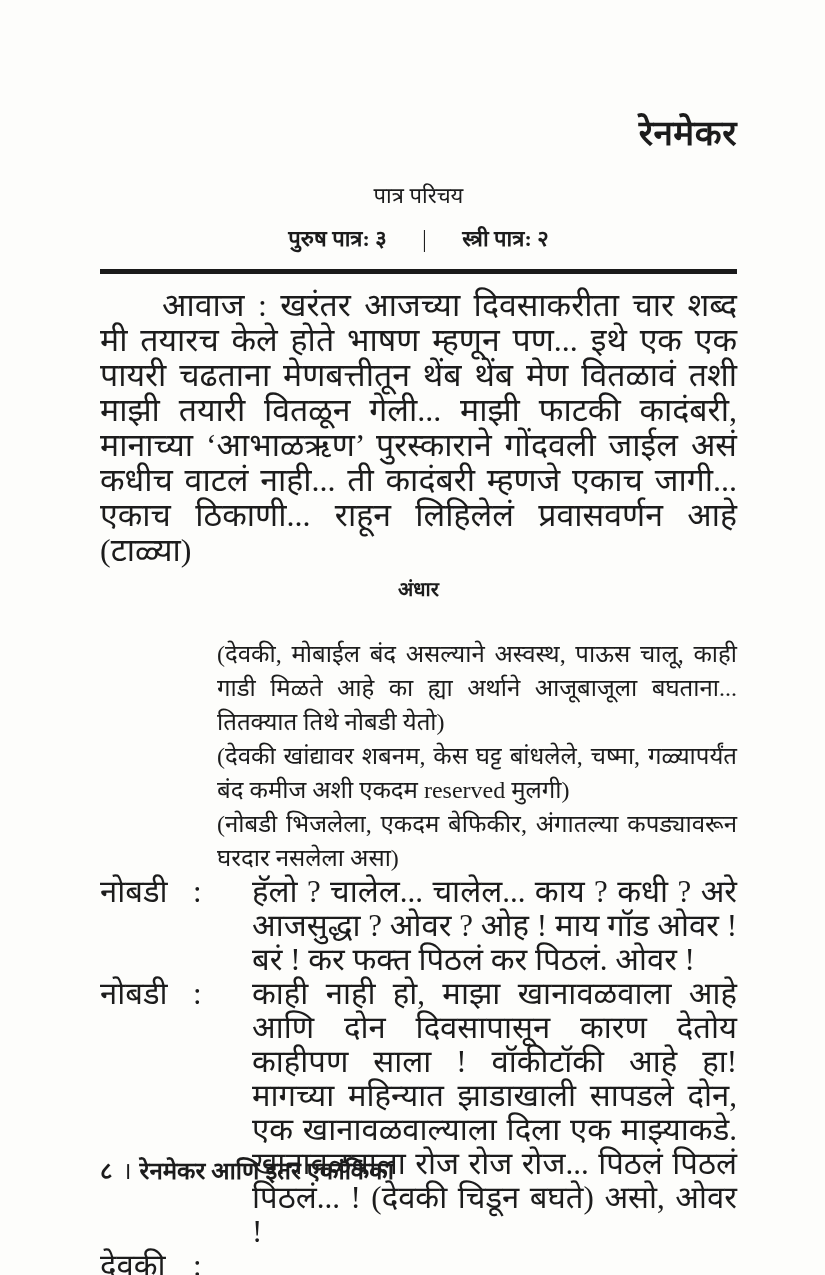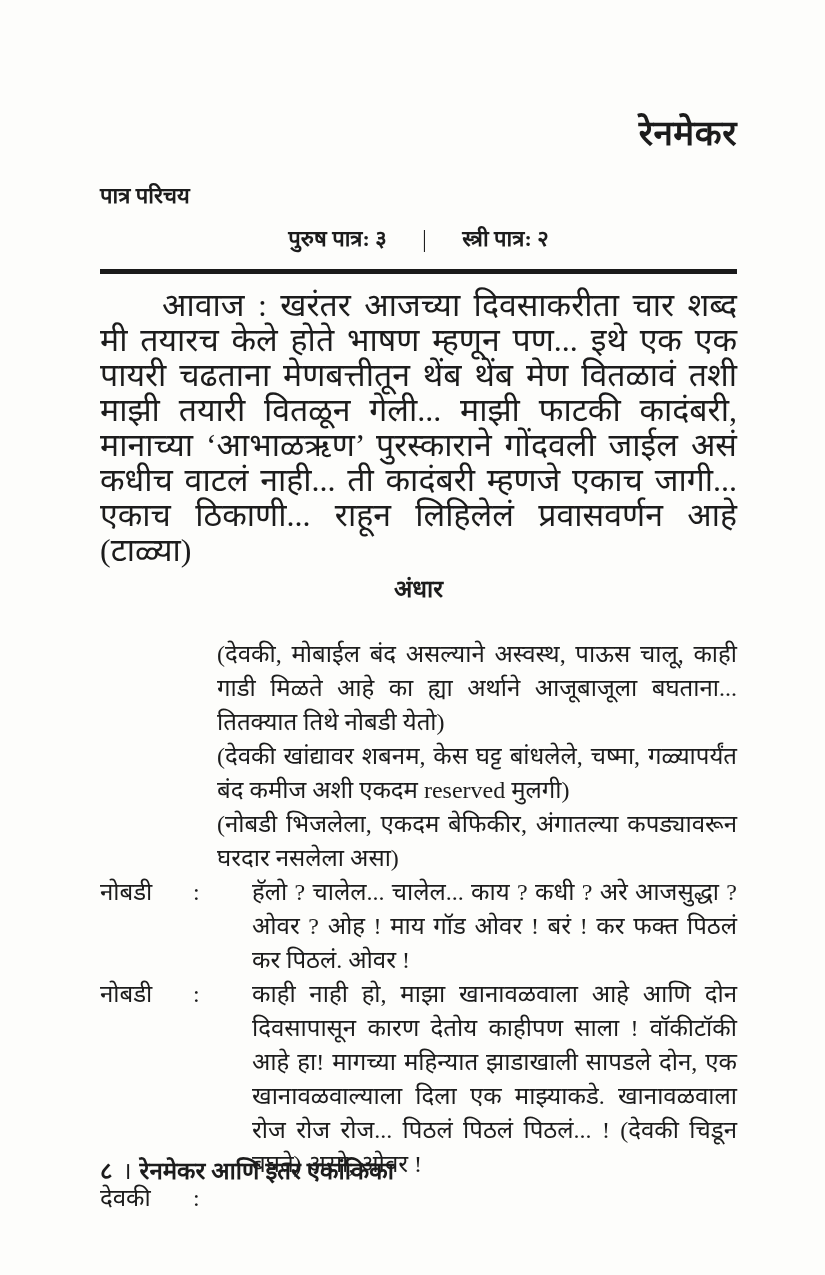--- a/index.html
+++ b/index.html
@@ -19,22 +19,23 @@
   .title {
     margin: 0;
     padding-top: 112px;
     text-align: right;
     font-size: 35px;
     font-weight: bold;
     line-height: 1.25;
     letter-spacing: 0.5px;
   }
   .subtitle {
+    text-align: center;
     font-size: 22px;
-    font-weight: bold;
+    font-weight: normal;
     margin-top: 23px;
   }
   .cast-line {
     text-align: center;
     font-size: 22px;
     font-weight: bold;
     margin-top: 13px;
   }
   .cast-line .bar {
     display: inline-block;
@@ -49,36 +50,36 @@
   }
   .intro {
     margin: 14px 0 0 0;
     font-size: 32px;
     line-height: 35px;
     text-align: justify;
     text-indent: 62px;
   }
   .scene-heading {
     text-align: center;
-    font-size: 24px;
+    font-size: 20px;
     font-weight: bold;
     line-height: 35px;
     margin-top: 4px;
   }
   .stage-dirs {
     margin-top: 30px;
     margin-left: 117px;
     font-size: 24px;
     line-height: 34px;
     text-align: justify;
   }
   .stage-dirs p { margin: 0; }
   .dialogue {
     display: flex;
-    font-size: 24px;
+    font-size: 31px;
     line-height: 34px;
     align-items: flex-start;
   }
   .dialogue .speaker { flex: none; width: 93px; }
   .dialogue .colon   { flex: none; width: 24px; text-align: left; }
   .dialogue .speech  { flex: 1; text-align: justify; margin-left: 35px; }
   .footer {
     position: absolute;
     left: 100px;
     top: 1153px;

